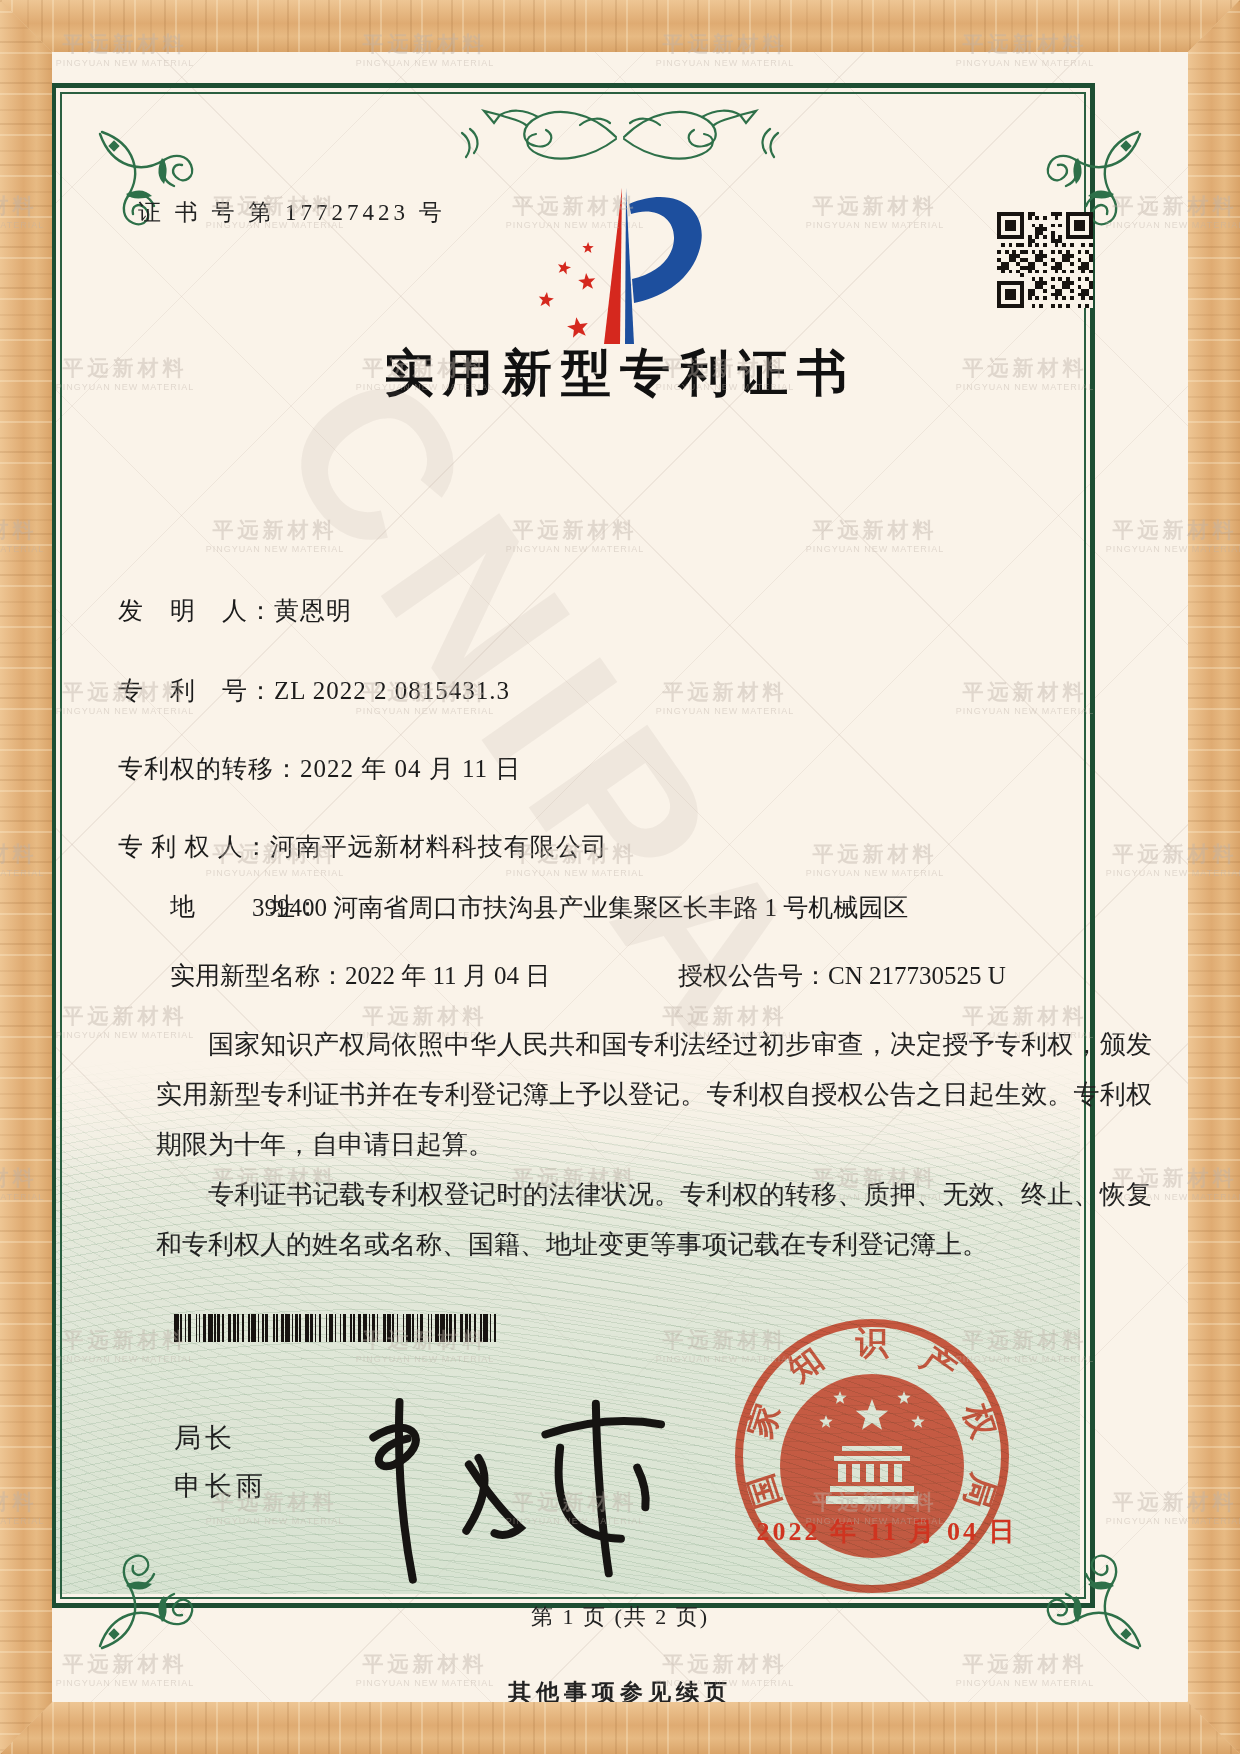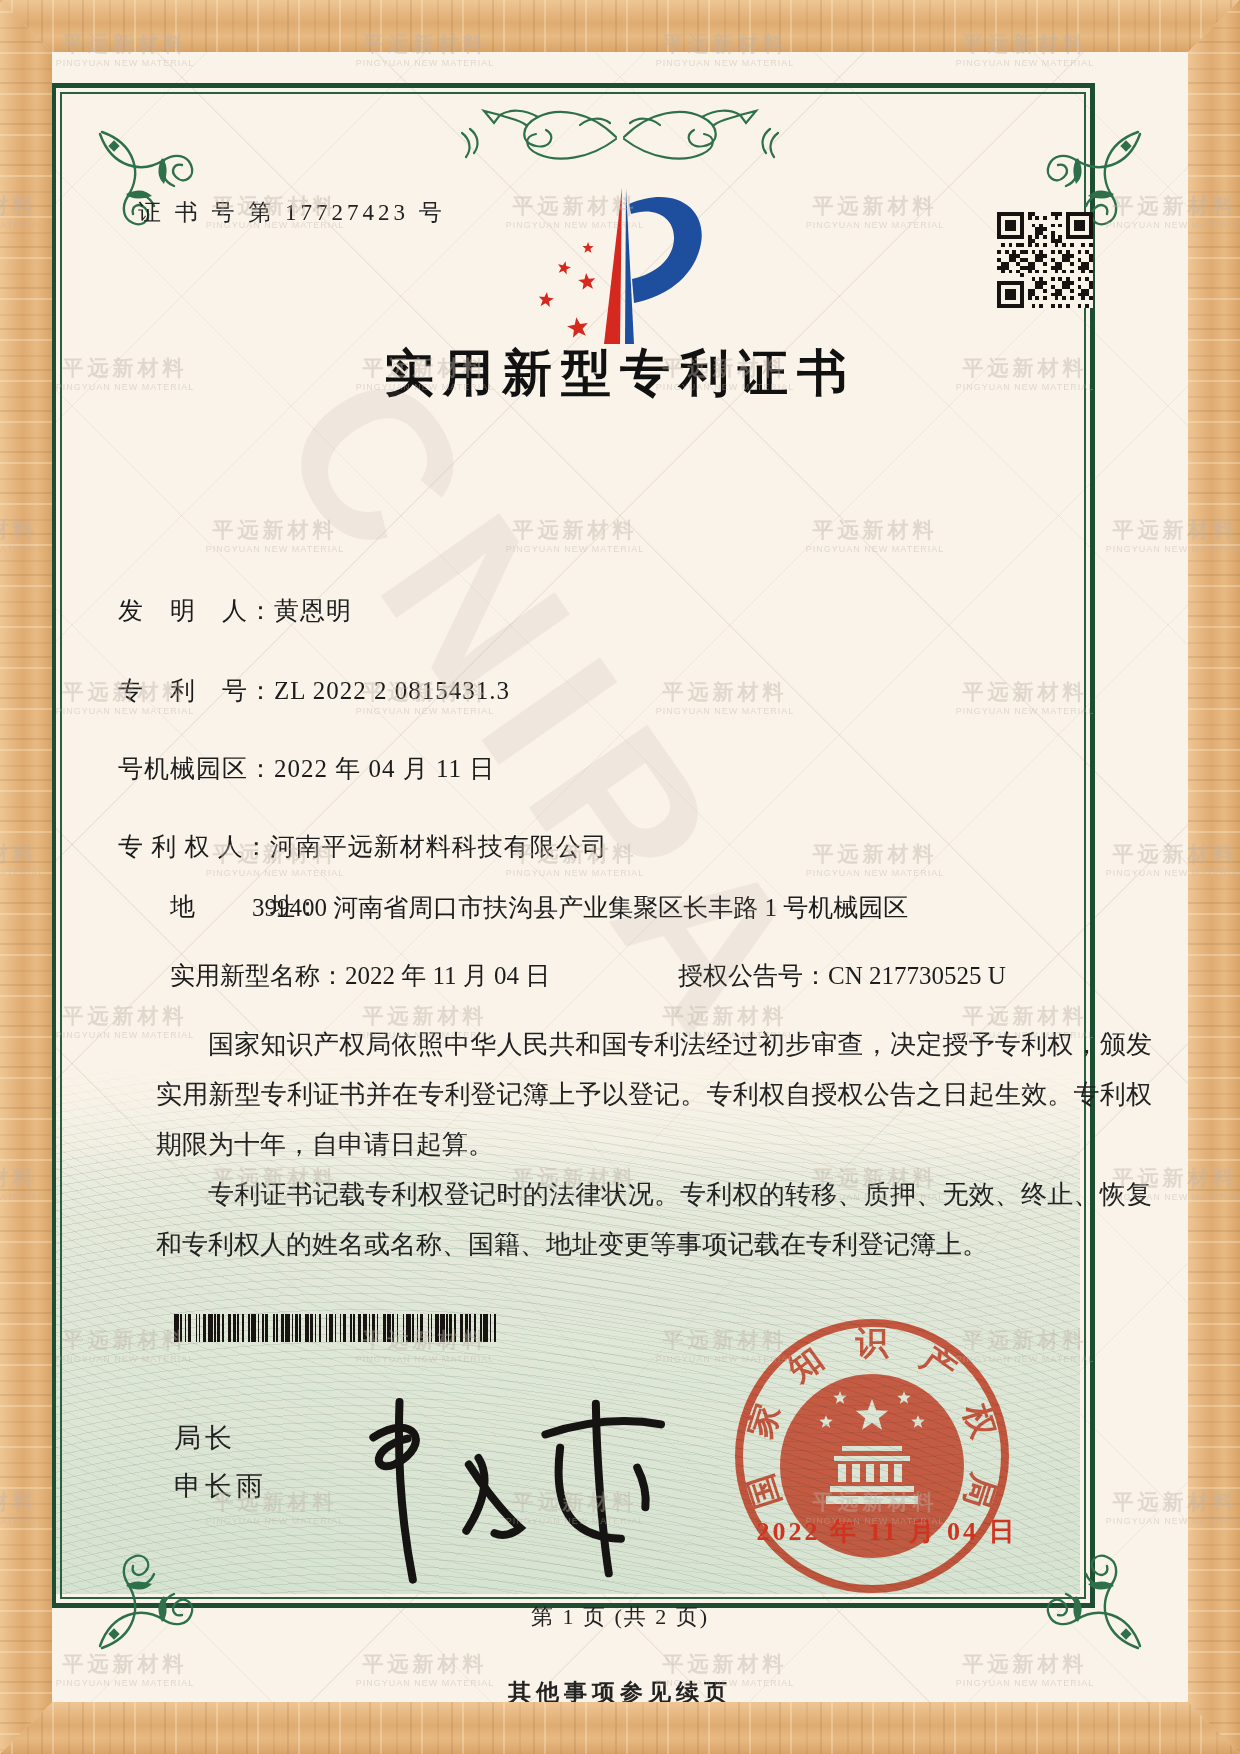--- a/index.html
+++ b/index.html
@@ -810,21 +810,21 @@
 
   <div class="abs title" style="left:103px;top:340px;width:1034px;">实用新型专利证书</div>
 
   <div class="abs frow" style="top:594px;">
     <span class="lab">发　明　人：</span><span>黄恩明</span>
   </div>
   <div class="abs frow" style="top:674px;">
     <span class="lab">专　利　号：</span><span>ZL 2022 2 0815431.3</span>
   </div>
   <div class="abs frow" style="top:752px;">
-    <span class="lab">号机械园区：</span><span>2022 年 04 月 11 日</span>
+    <span class="lab">专利权的转移：</span><span>2022 年 04 月 11 日</span>
   </div>
   <div class="abs frow" style="top:830px;">
     <span class="lab">专 利 权 人：</span><span>河南平远新材料科技有限公司</span>
   </div>
 
   <div class="abs addr-label" style="left:170px;top:890px;">地　　　址：</div>
   <div class="abs addr-value" style="left:252px;top:890px;">399400 河南省周口市扶沟县产业集聚区长丰路 1 号机械园区</div>
 
   <div class="abs grant-left" style="left:170px;top:959px;">
     <span>实用新型名称：</span><span>2022 年 11 月 04 日</span>

